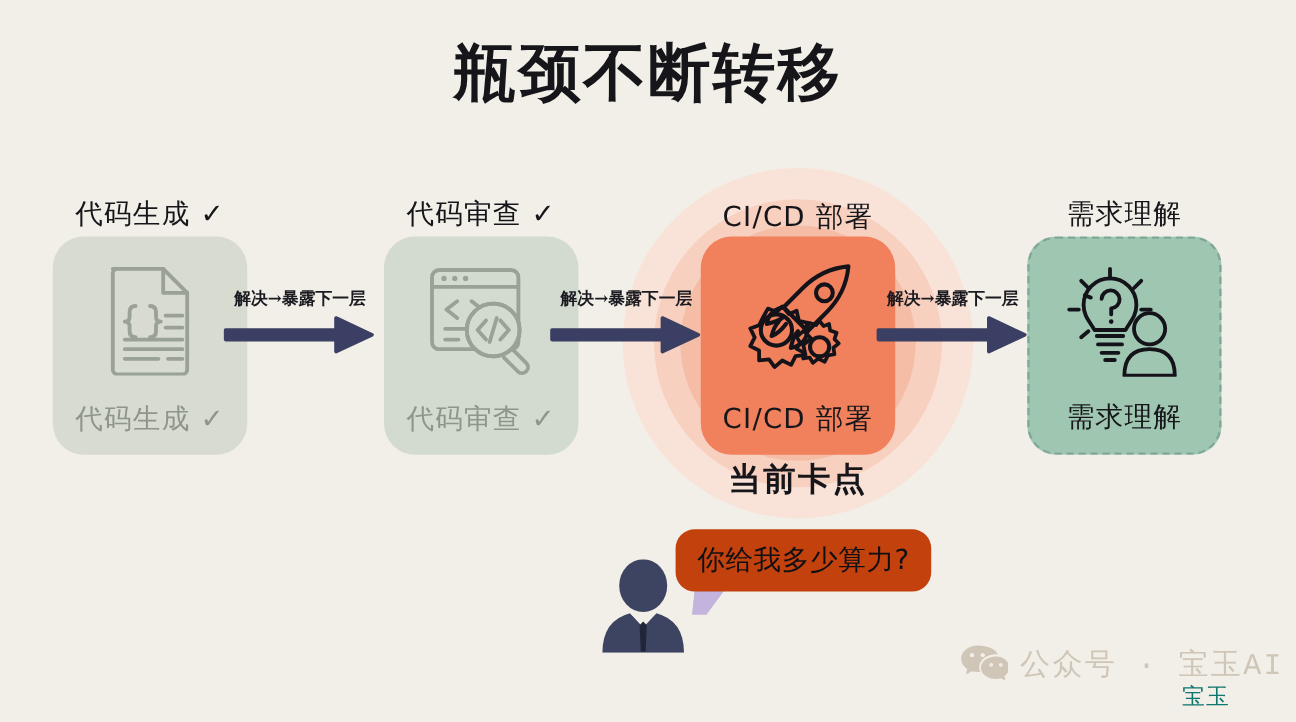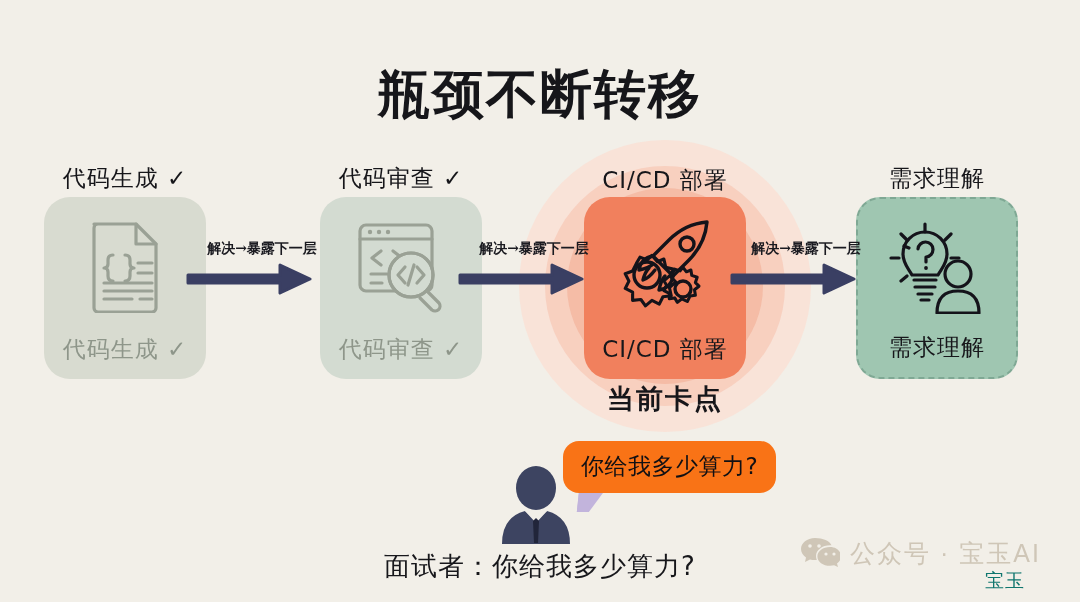--- a/index.html
+++ b/index.html
@@ -21,21 +21,20 @@
   
   .title {
     position: absolute;
     top: 26px; left: 0; width: 1080px;
     text-align: center;
     font-size: 52px;
     font-weight: 700;
     letter-spacing: 2px;
     color: #16161a;
     font-family: "DejaVu Sans", "Liberation Sans", sans-serif;
-    margin-top: 34px;
   }
 
   
   .glow {
     position: absolute;
     border-radius: 50%;
     pointer-events: none;
   }
   .glow-1 { width: 292px; height: 292px; left: 519px; top: 140px; background: #fae0d5; opacity: .85; }
   .glow-2 { width: 240px; height: 240px; left: 545px; top: 166px; background: #f7cdbc; opacity: .9; }
@@ -99,39 +98,39 @@
     letter-spacing: 2px;
     color: #16161a;
     white-space: nowrap;
     font-family: Liberation Serif, serif;
   }
 
   
   .arrow-group { position: absolute; }
   .arrow-label {
     position: absolute;
-    top: 0; left: 12px;
+    top: 0; left: 0;
     width: 100%;
     text-align: center;
     font-size: 14px;
     font-weight: 700;
     color: #1a1a20;
     white-space: nowrap;
     font-family: "DejaVu Serif", "Liberation Serif", serif;
   }
   .arrow-svg { position: absolute; top: 22px; left: 0; }
   .ag-1 { left: 186px; top: 240px; width: 128px; height: 56px; }
   .ag-2 { left: 458px; top: 240px; width: 128px; height: 56px; }
   .ag-3 { left: 730px; top: 240px; width: 128px; height: 56px; }
 
   
   .bubble {
     position: absolute;
     left: 563px; top: 441px;
-    background: #f97316;
+    background: #c2410c;
     border-radius: 16px;
     padding: 10px 18px 11px 18px;
     font-size: 23px;
     color: #101014;
     white-space: nowrap;
     letter-spacing: .5px;
     font-family: "DejaVu Sans", "Liberation Sans", sans-serif;
   }
   .bubble-tail {
     position: absolute;
@@ -162,21 +161,21 @@
   .watermark {
     position: absolute;
     left: 800px; top: 536px;
     display: flex; align-items: center; gap: 10px;
   }
   .watermark .wm-text {
     font-size: 25px;
     color: #cfc6b7;
     letter-spacing: 2px;
     white-space: nowrap;
-    font-family: Liberation Sans, sans-serif;
+    font-family: Liberation Mono, monospace;
   }
   .watermark-sub {
     position: absolute;
     left: 985px; top: 568px;
     font-size: 19px;
     color: #0f766e;
     letter-spacing: 1px;
     white-space: nowrap;
     font-family: "DejaVu Sans", "Liberation Sans", sans-serif;
   }
@@ -303,21 +302,20 @@
 
   <div class="person">
     <svg width="76" height="78" viewBox="0 0 76 78">
       <ellipse cx="38" cy="22" rx="20" ry="22" fill="#3d4461"></ellipse>
       <path d="M4 78 q0 -27 23 -33 l11 12 l11 -12 q23 6 23 33 z" fill="#3d4461"></path>
       <path d="M27 45 l11 10 l11 -10 l-4 -2 l-7 6 l-7 -6 z" fill="#f2efe8"></path>
       <path d="M35 55 l3 -3 l3 3 l-1 22 h-4 z" fill="#21253a"></path>
     </svg>
   </div>
 
-  <div class="caption">面试者：你给我多少算力?</div>
 
   <div class="watermark">
     <svg width="40" height="34" viewBox="0 0 40 34">
       <path d="M15 2 C7 2 1 7 1 13 c0 3.4 2 6.4 5 8.4 L5 26 l5 -2.6 c1.6 .4 3.3 .6 5 .6 .6 0 1.2 0 1.8 -.1 C16.3 22.6 16 21.3 16 20 c0 -6 6.3 -10.8 14 -10.8 .5 0 1 0 1.5 .1 C29.8 5 23 2 15 2 z" fill="#cfc6b7"></path>
       <path d="M30 11 c-7 0 -12.6 4.2 -12.6 9.4 0 5.2 5.6 9.4 12.6 9.4 1.4 0 2.8 -.2 4.1 -.5 L38 31 l-1 -3.5 c2.5 -1.7 4 -4.2 4 -7.1 C41 15.2 36.5 11 30 11 z" fill="#cfc6b7"></path>
       <circle cx="10" cy="10" r="1.8" fill="#f2efe8"></circle>
       <circle cx="19" cy="10" r="1.8" fill="#f2efe8"></circle>
       <circle cx="26" cy="18" r="1.6" fill="#f2efe8"></circle>
       <circle cx="34" cy="18" r="1.6" fill="#f2efe8"></circle>
     </svg>

